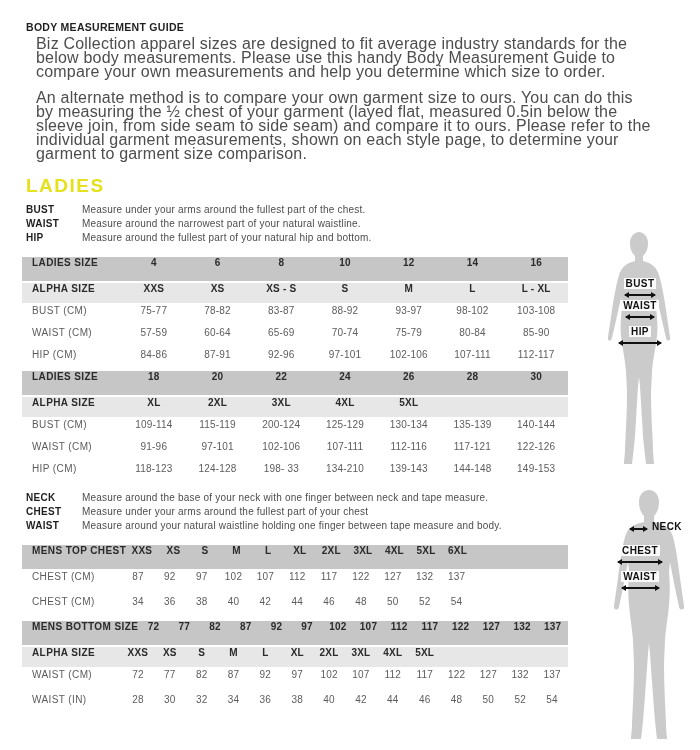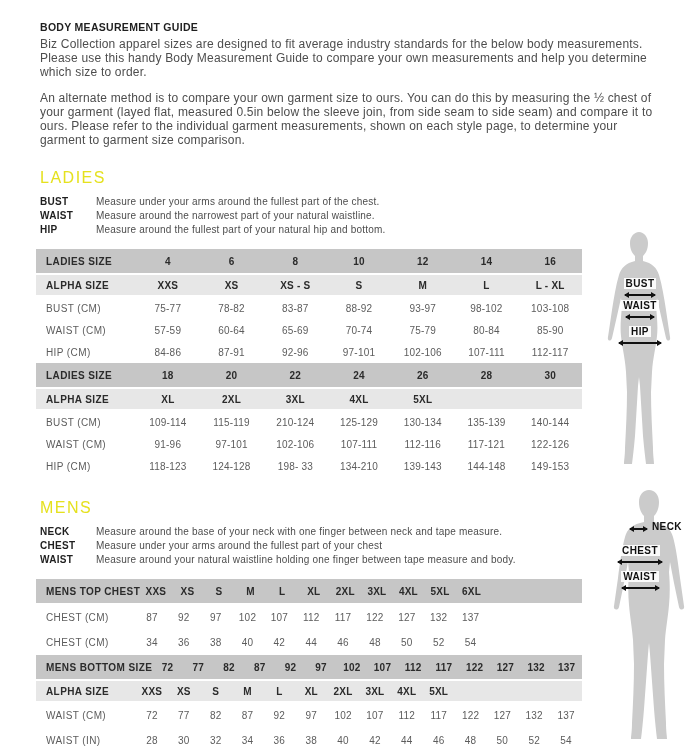--- a/index.html
+++ b/index.html
@@ -7,41 +7,41 @@
     --header-grey:#c6c6c6;
     --alpha-grey:#e7e7e7;
     --silhouette:#cbcbcb;
     --ink:#2b2b2b;
     --body-ink:#4d4d4d;
     --data-ink:#5c5c5c;
   }
   *{margin:0;padding:0;box-sizing:border-box;}
   html,body{width:700px;height:750px;background:#ffffff;overflow:hidden;}
   body{font-family:"Liberation Sans","DejaVu Sans",sans-serif;color:var(--body-ink);}
-  .page{position:relative;width:700px;height:750px;padding:20px 0 0 36px;}
+  .page{position:relative;width:700px;height:750px;padding:20px 0 0 22px;}
 
   
   .intro{margin-left:4px;}
   .intro h3{font-size:10.5px;font-weight:bold;color:#1f1f1f;letter-spacing:.3px;line-height:14px;}
-  .intro p{font-size:12px;line-height:14px;max-width:618px;margin:3px 0 12px 0;letter-spacing:.2px;}
-
-  
-  .section-heading{font-size:16px;line-height:22px;font-weight:normal;color:var(--accent);
-    letter-spacing:1.5px;margin:20px 0 0 4px;}
+  .intro p{font-size:16px;line-height:14px;max-width:618px;margin:3px 0 12px 10px;letter-spacing:.2px;}
+
+  
+  .section-heading{font-size:19px;line-height:22px;font-weight:bold;color:var(--accent);
+    letter-spacing:1.5px;margin:14px 0 0 4px;}
   .mens-section .section-heading{margin-top:20px;}
 
   
   .defs{margin:6px 0 0 4px;}
   .def-row{display:flex;font-size:10px;line-height:14px;}
   .def-term{flex:0 0 56px;font-weight:bold;color:#1f1f1f;letter-spacing:.3px;}
   .def-desc{flex:1;letter-spacing:.2px;}
 
   
   .size-table{width:546px;margin-top:12px;}
-  .trow{display:flex;align-items:center;}
+  .trow{display:flex;}
   .trow.header{background:var(--header-grey);height:24px;margin-bottom:2px;}
   .trow.alpha{background:var(--alpha-grey);height:20px;margin-bottom:2px;}
   .trow.header .tcell,.trow.alpha .tcell{font-weight:bold;color:var(--ink);}
   .trow.data .tcell{color:var(--data-ink);}
   .ladies-table .trow.data{height:22px;}
   .mens-table .trow.data{height:25px;}
   .tcell{flex:1;text-align:center;font-size:10px;letter-spacing:.2px;white-space:nowrap;}
   .tcell.tlabel{flex:0 0 100px;text-align:left;padding-left:10px;letter-spacing:.4px;}
 
   
@@ -156,21 +156,21 @@
           <div class="tcell">3XL</div>
           <div class="tcell">4XL</div>
           <div class="tcell">5XL</div>
           <div class="tcell"></div>
           <div class="tcell"></div>
         </div>
         <div class="trow data">
           <div class="tcell tlabel">BUST (CM)</div>
           <div class="tcell">109-114</div>
           <div class="tcell">115-119</div>
-          <div class="tcell">210-124</div>
+          <div class="tcell">200-124</div>
           <div class="tcell">125-129</div>
           <div class="tcell">130-134</div>
           <div class="tcell">135-139</div>
           <div class="tcell">140-144</div>
         </div>
         <div class="trow data">
           <div class="tcell tlabel">WAIST (CM)</div>
           <div class="tcell">91-96</div>
           <div class="tcell">97-101</div>
           <div class="tcell">102-106</div>
@@ -186,21 +186,20 @@
           <div class="tcell">198- 33</div>
           <div class="tcell">134-210</div>
           <div class="tcell">139-143</div>
           <div class="tcell">144-148</div>
           <div class="tcell">149-153</div>
         </div>
       </div>
   </section>
 
   <section class="mens-section">
-    <h1 class="section-heading">MENS</h1>
     <div class="defs">
       <div class="def-row">
         <span class="def-term">NECK</span>
         <span class="def-desc">Measure around the base of your neck with one finger between neck and tape measure.</span>
       </div>
       <div class="def-row">
         <span class="def-term">CHEST</span>
         <span class="def-desc">Measure under your arms around the fullest part of your chest</span>
       </div>
       <div class="def-row">

